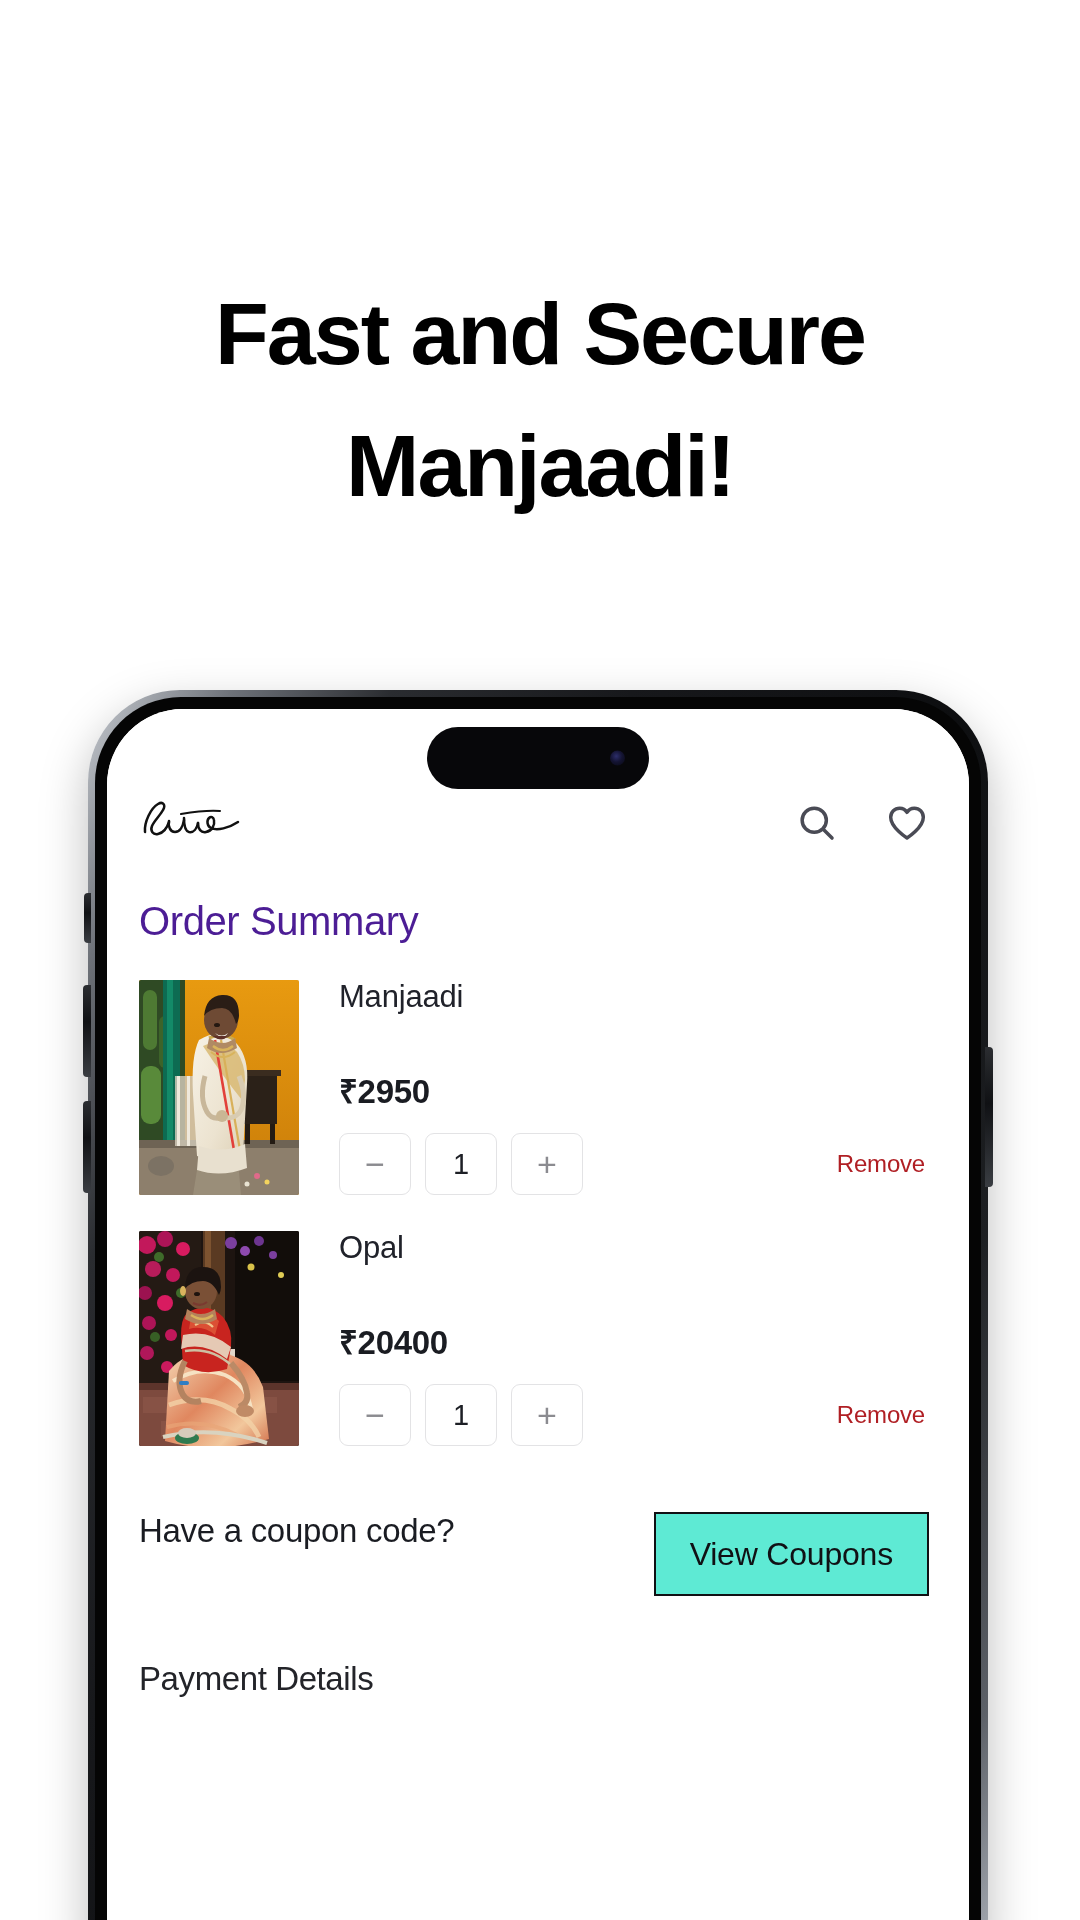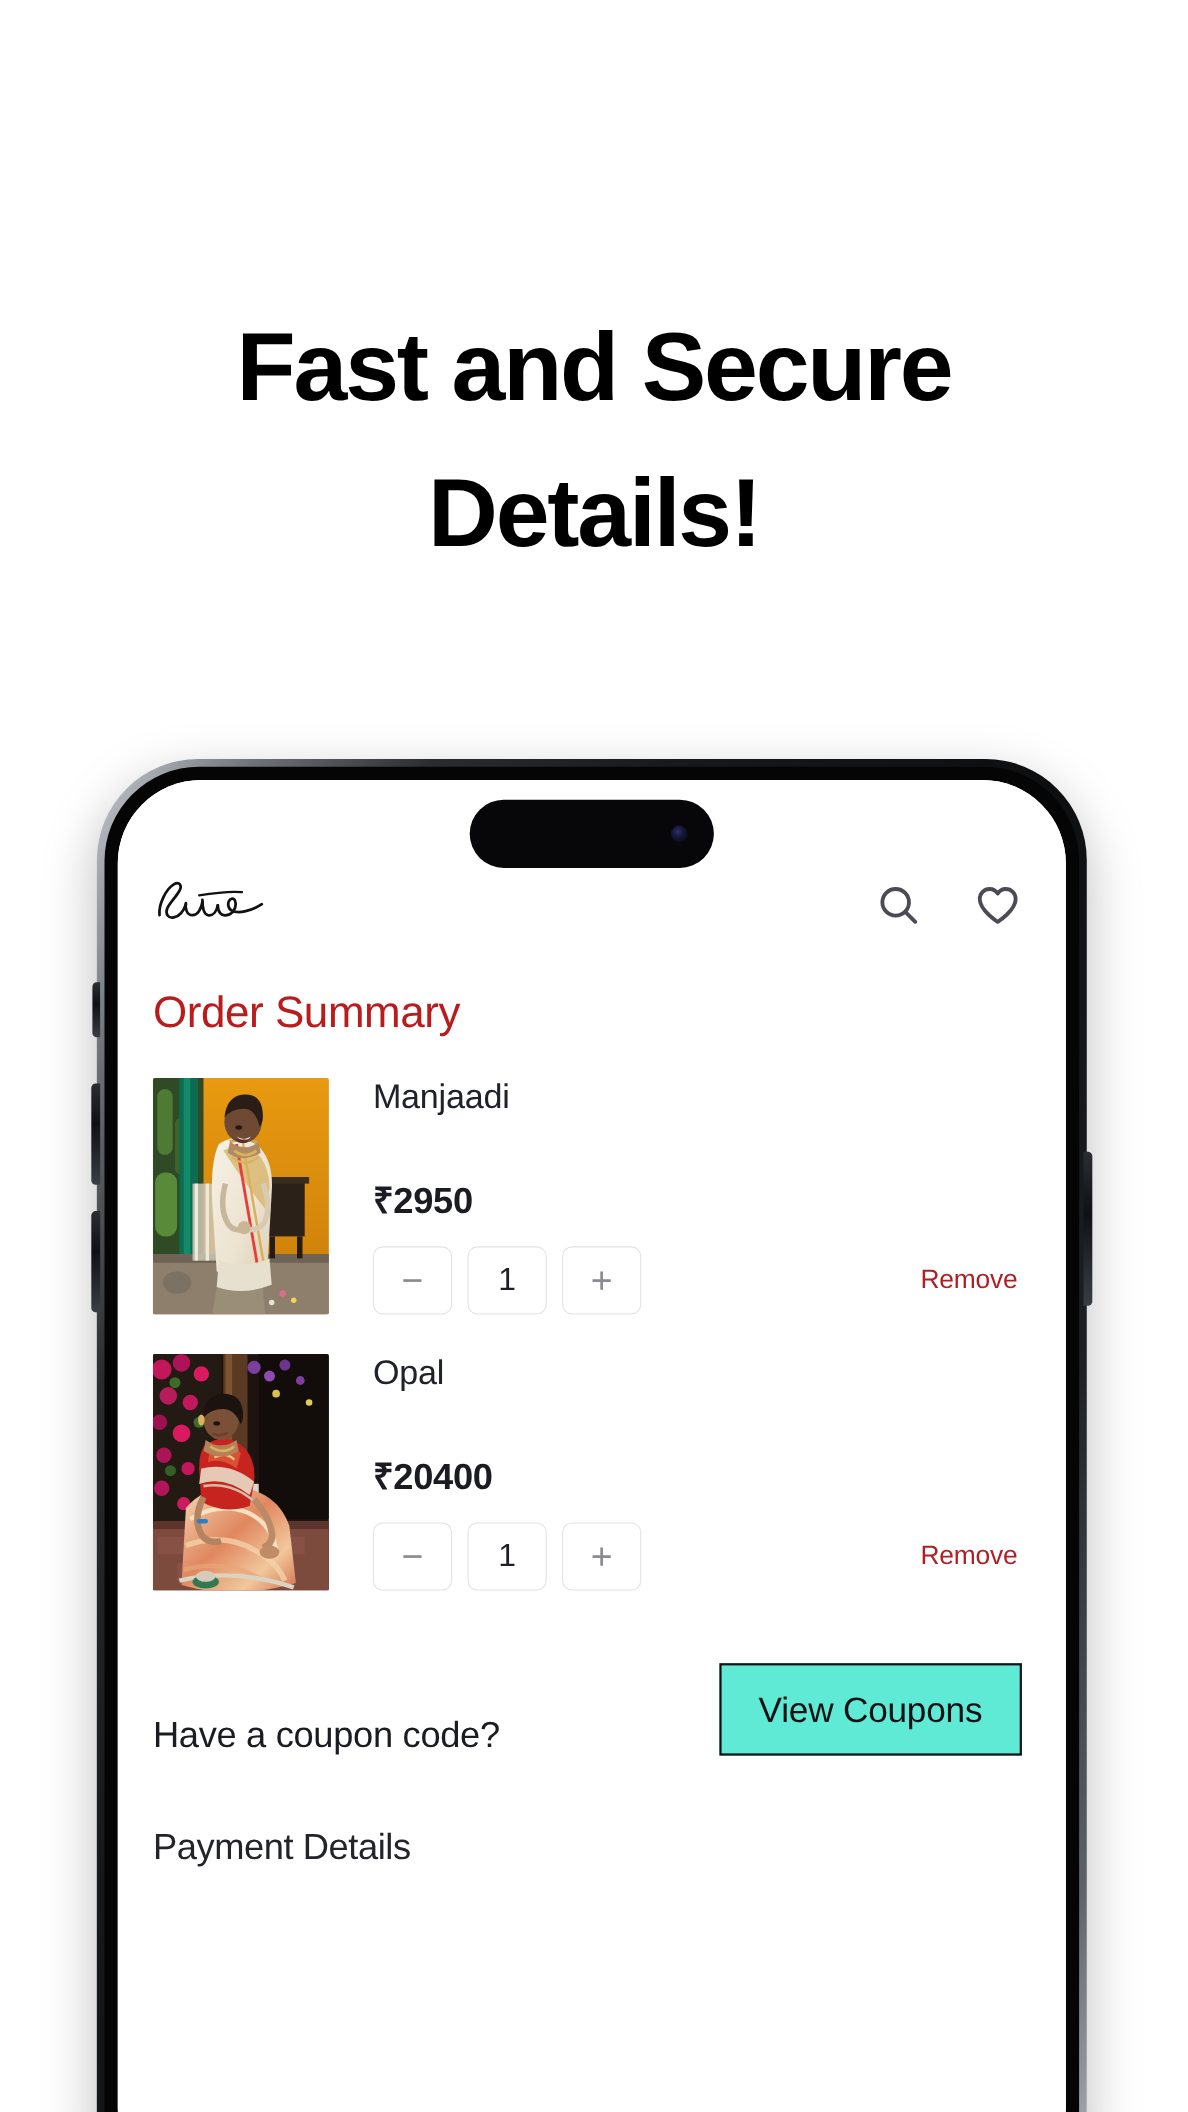--- a/index.html
+++ b/index.html
@@ -115,21 +115,21 @@
     padding-bottom: 16px;
   }
   .brand-logo { width: 110px; height: 54px; display: block; }
   .header-icons { display: flex; align-items: center; gap: 46px; padding-right: 8px; }
   .hdr-icon { width: 44px; height: 44px; display: block; color: #4a4b55; cursor: pointer; }
 
   .section-title {
     font-size: 40px;
     font-weight: 500;
     letter-spacing: -0.4px;
-    color: #b91c1c;
+    color: #4c1d95;
     margin-top: 38px;
     margin-bottom: 8px;
   }
 
   
   .cart-item {
     display: flex;
     margin-top: 36px;
     gap: 40px;
   }
@@ -192,21 +192,21 @@
     font-size: 24px;
     color: #b01f24;
     letter-spacing: -0.2px;
     cursor: pointer;
     padding-right: 12px;
   }
 
   
   .coupon-row {
     display: flex;
-    align-items: flex-end;
+    align-items: flex-start;
     justify-content: space-between;
     margin-top: 66px;
     padding-right: 8px;
   }
   .coupon-label {
     font-size: 33px;
     color: #1a1c22;
     letter-spacing: -0.3px;
   }
   .coupon-btn {
@@ -230,21 +230,21 @@
     margin-top: 64px;
   }
 </style>
 </head>
 <body>
 
 <div class="page">
 
   <div class="headline">
     <span class="hl-line">Fast and Secure</span>
-    <span class="hl-line">Details!</span>
+    <span class="hl-line">Manjaadi!</span>
   </div>
 
   <div class="phone">
     <div class="phone-inner">
 
       <div class="side-btn btn-mute"></div>
       <div class="side-btn btn-volup"></div>
       <div class="side-btn btn-voldn"></div>
       <div class="side-btn btn-power"></div>
 

